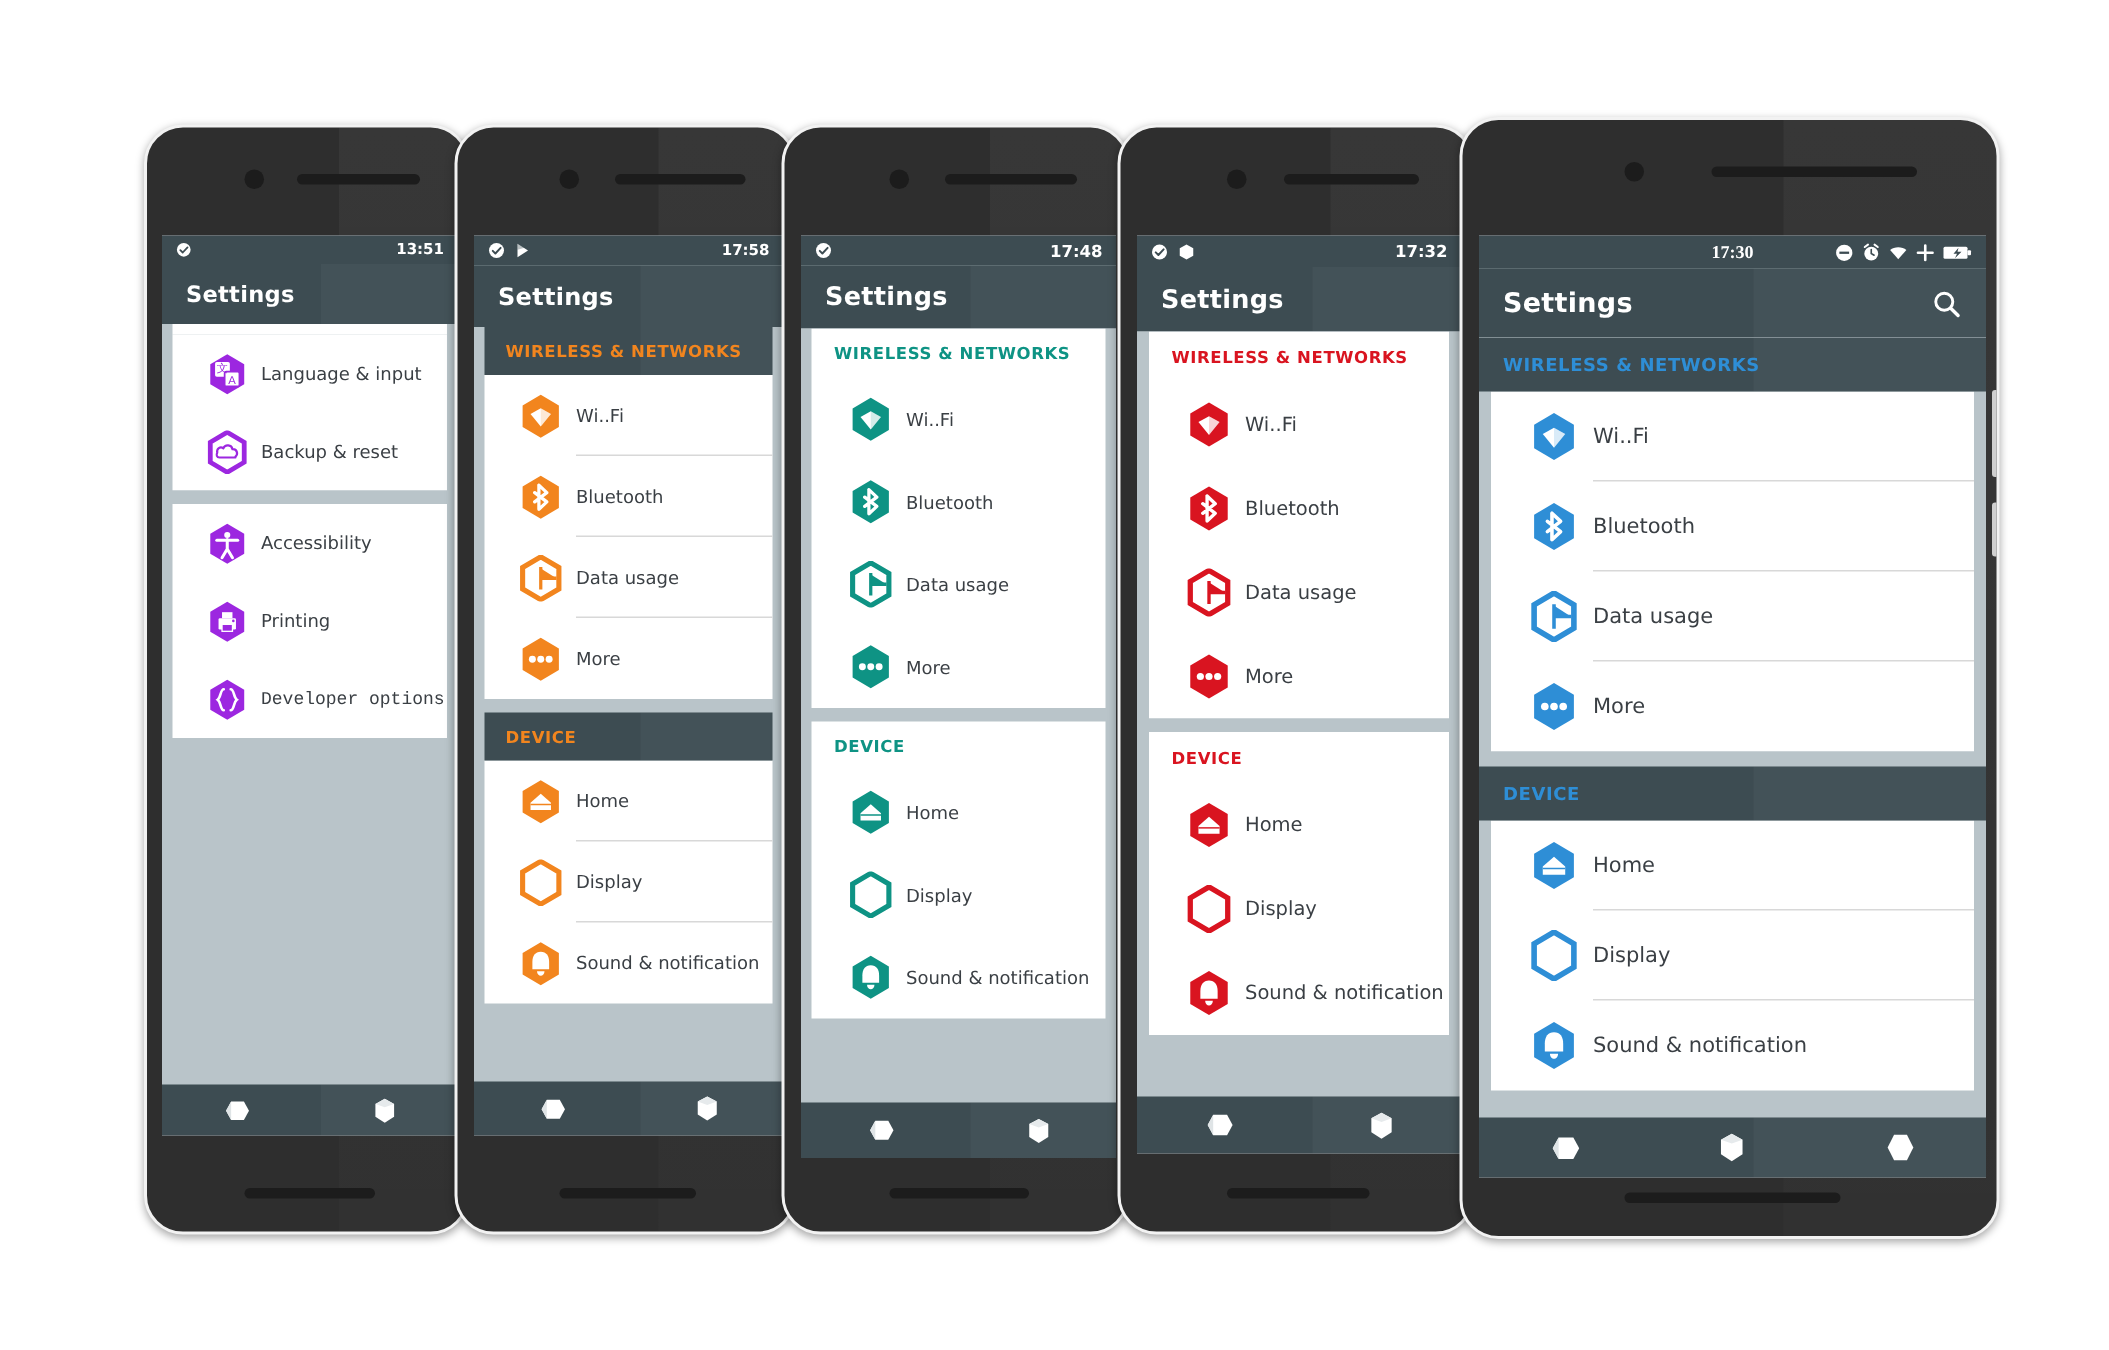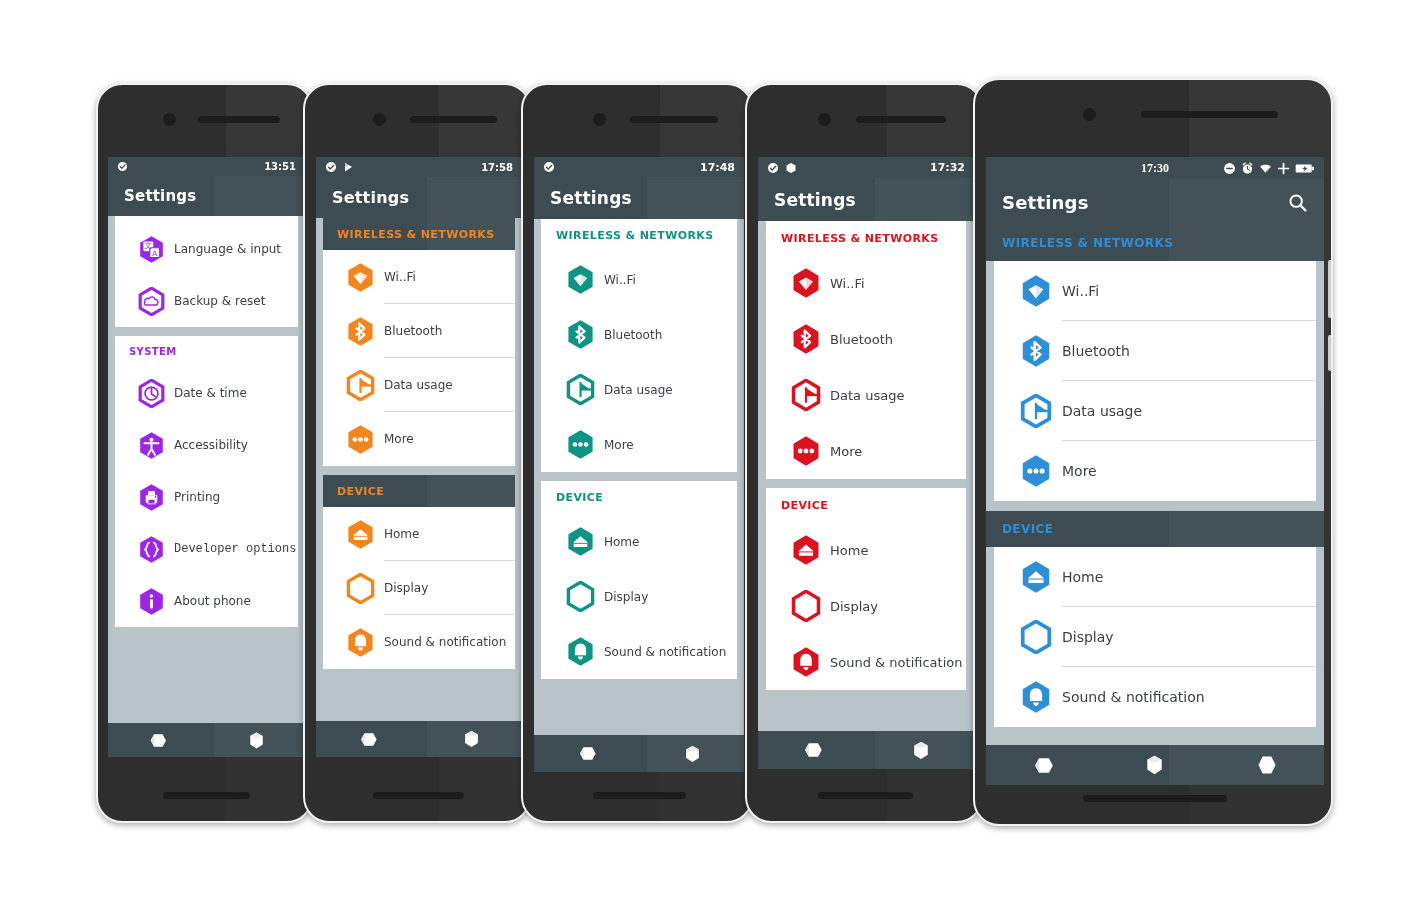--- a/index.html
+++ b/index.html
@@ -139,33 +139,20 @@
                 <svg viewBox="0 0 100 100" width="29" height="29" style="display:block">
                   <path d="M50 4 L89 27 L89 73 L50 96 L11 73 L11 27 Z" fill="none" stroke="#9C27E0" stroke-width="11"></path>
                   <path d="M32 62 C26 62 24 56 27 51 C25 42 34 36 41 41 C45 31 60 32 62 43 C72 42 76 54 69 60 L69 62 Z" fill="#fff" stroke="#9C27E0" stroke-width="5" stroke-linejoin="round"></path>
                 </svg>
               </div>
               <div class="lbl" style="font-size: 12px;">Backup &amp; reset</div>
             </div>
           </div>
           <div class="gapstrip" style="height: 9px;"></div>
           <div class="card" style="margin: 0px 7px;">
-            <div class="section-header" style="height: 31px; padding: 0px 14px; color: rgb(156, 39, 224); font-size: 10px;">
-              <span>SYSTEM</span>
-            </div>
-            <div class="row" style="height: 52px; --divx: 59px;">
-              <div class="ico" style="width: 45px; margin-left: 14px;">
-                <svg viewBox="0 0 100 100" width="29" height="29" style="display:block">
-                  <path d="M50 4 L89 27 L89 73 L50 96 L11 73 L11 27 Z" fill="none" stroke="#9C27E0" stroke-width="11"></path>
-                  <circle cx="50" cy="50" r="22" fill="none" stroke="#9C27E0" stroke-width="6"></circle>
-                  <path d="M50 34 L50 52 L62 60" stroke="#9C27E0" stroke-width="6" fill="none" stroke-linecap="round"></path>
-                </svg>
-              </div>
-              <div class="lbl" style="font-size: 12px;">Date &amp; time</div>
-            </div>
             <div class="row" style="height: 52px; --divx: 59px;">
               <div class="ico" style="width: 45px; margin-left: 14px;">
                 <svg viewBox="0 0 100 100" width="29" height="29" style="display:block">
                   <path d="M50 4 L89 27 L89 73 L50 96 L11 73 L11 27 Z" fill="#9C27E0"></path>
                   <circle cx="50" cy="30" r="7" fill="#fff"></circle>
                   <path d="M26 42 L74 42" stroke="#fff" stroke-width="7" stroke-linecap="round"></path>
                   <path d="M50 40 L50 62 M50 62 L38 82 M50 62 L62 82" stroke="#fff" stroke-width="7" stroke-linecap="round"></path>
                 </svg>
               </div>
               <div class="lbl" style="font-size: 12px;">Accessibility</div>
@@ -184,30 +171,20 @@
             </div>
             <div class="row" style="height: 52px; --divx: 59px;">
               <div class="ico" style="width: 45px; margin-left: 14px;">
                 <svg viewBox="0 0 100 100" width="29" height="29" style="display:block">
                   <path d="M50 4 L89 27 L89 73 L50 96 L11 73 L11 27 Z" fill="#9C27E0"></path>
                   <path d="M42 26 C34 26 36 44 28 50 C36 56 34 74 42 74" fill="none" stroke="#fff" stroke-width="6" stroke-linecap="round"></path>
                   <path d="M58 26 C66 26 64 44 72 50 C64 56 66 74 58 74" fill="none" stroke="#fff" stroke-width="6" stroke-linecap="round"></path>
                 </svg>
               </div>
               <div class="lbl" style="font-size: 12px; font-family: Liberation Mono, monospace;">Developer options</div>
-            </div>
-            <div class="row" style="height: 52px; --divx: 59px;">
-              <div class="ico" style="width: 45px; margin-left: 14px;">
-                <svg viewBox="0 0 100 100" width="29" height="29" style="display:block">
-                  <path d="M50 4 L89 27 L89 73 L50 96 L11 73 L11 27 Z" fill="#9C27E0"></path>
-                  <circle cx="50" cy="31" r="6" fill="#fff"></circle>
-                  <rect x="45" y="42" width="10" height="32" rx="3" fill="#fff"></rect>
-                </svg>
-              </div>
-              <div class="lbl" style="font-size: 12px;">About phone</div>
             </div>
           </div>
         </div>
         <div class="navbar" style="position: absolute; left: 0px; right: 0px; bottom: 0px; height: 34px;">
           <div class="nb-shine"></div>
           <div style="cursor: pointer; z-index: 2;">
             <svg viewBox="0 0 30 26" width="17" height="15" style="display:block">
               <path d="M9 2 L24 2 L30 13 L24 24 L9 24 L3 13 Z" fill="#ffffff"></path>
               <path d="M3 13 L9 2 L9 24 Z" fill="#dfe4e6"></path>
             </svg>

